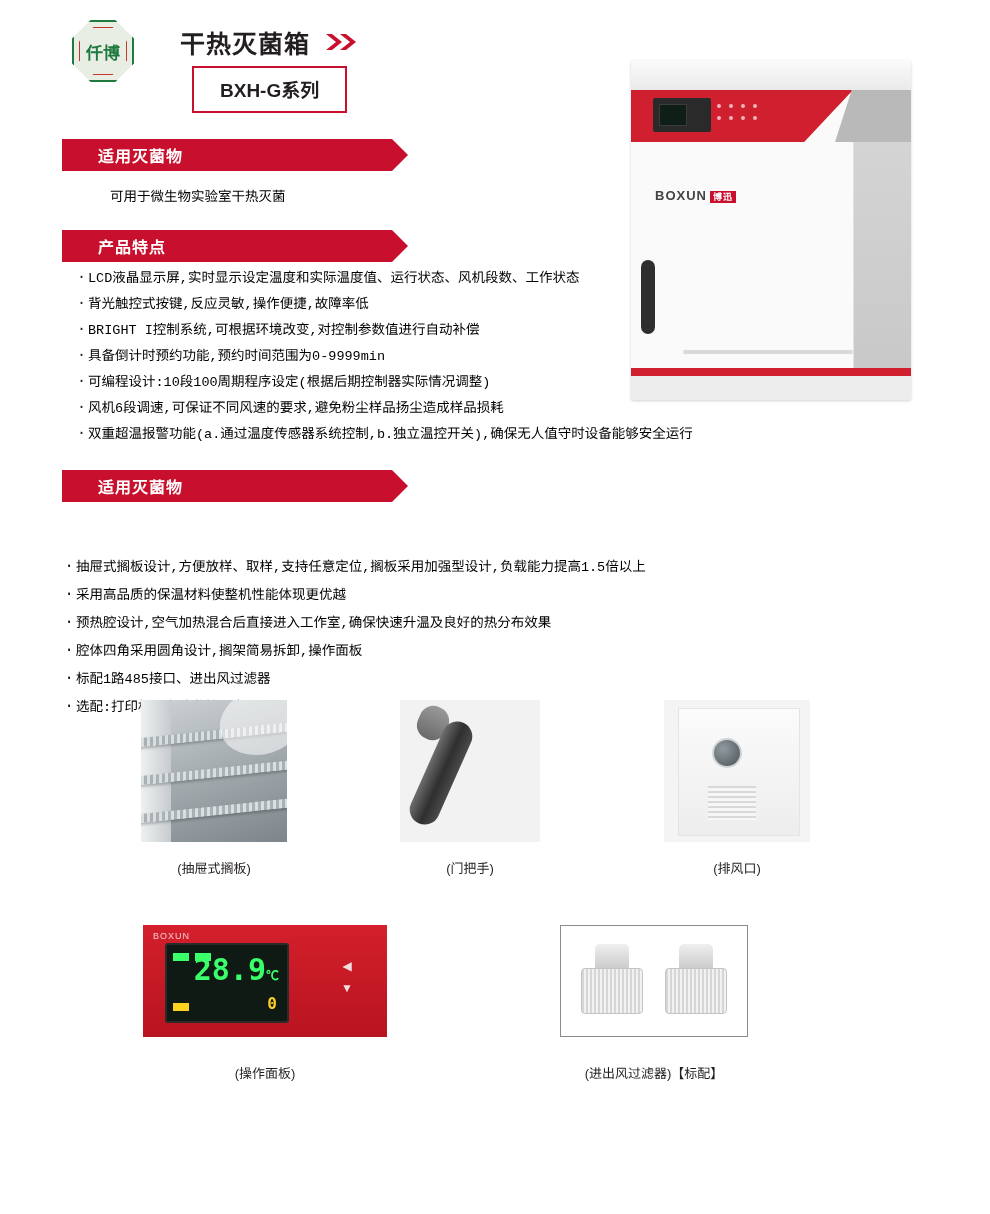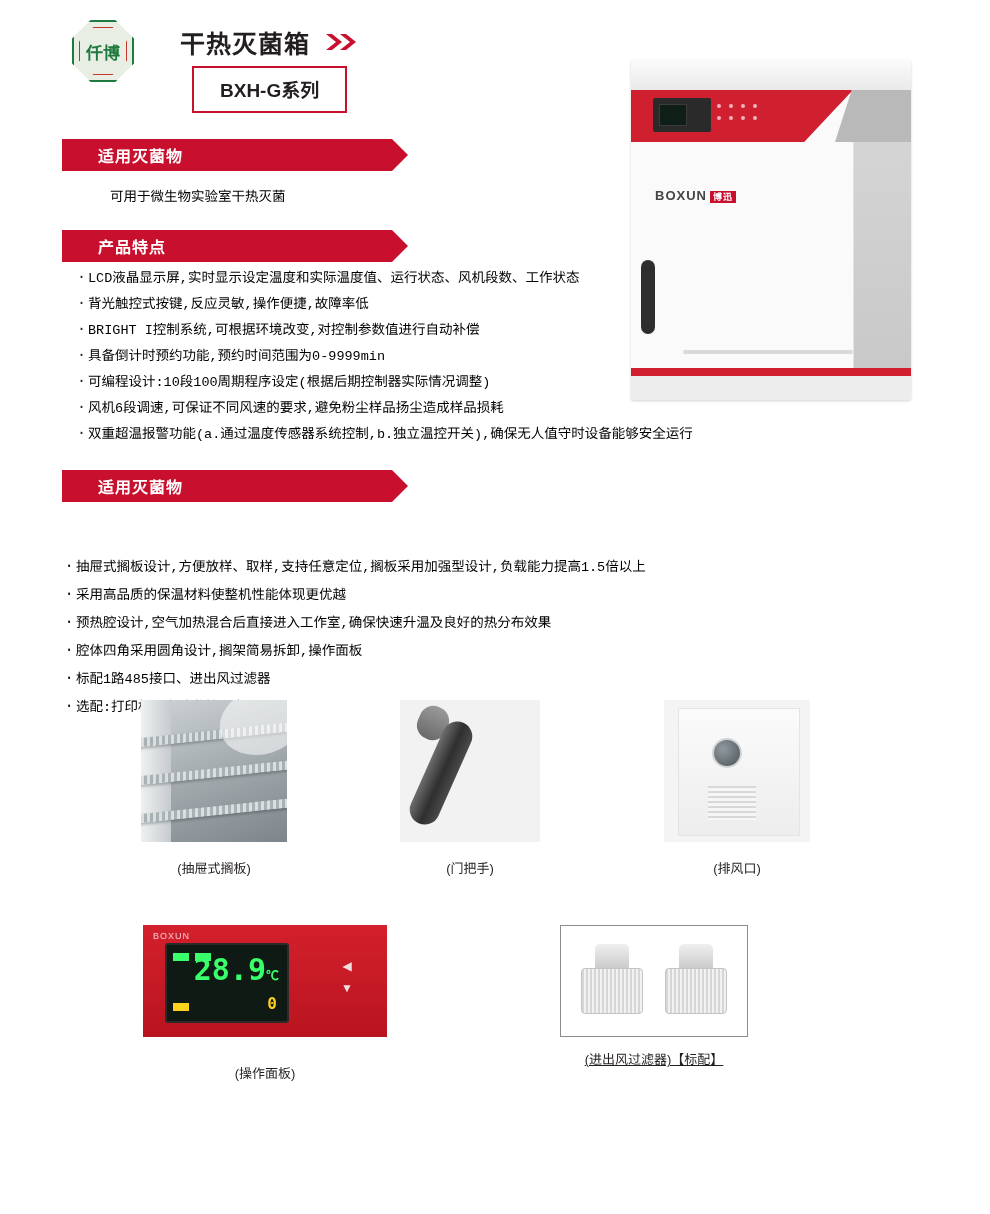--- a/index.html
+++ b/index.html
@@ -613,14 +613,14 @@
   <div class="ph ph5">
     <div class="filt" style="left:20px;">
       <div class="cap"></div>
       <div class="body"></div>
     </div>
     <div class="filt" style="left:104px;">
       <div class="cap"></div>
       <div class="body"></div>
     </div>
   </div>
-  <div class="gal-caption" style="top:124px; width:188px;text-decoration:underline;">(进出风过滤器)【标配】</div>
+  <div class="gal-caption" style="top:138px; width:188px;">(进出风过滤器)【标配】</div>
 </div>
 
 </body></html>

